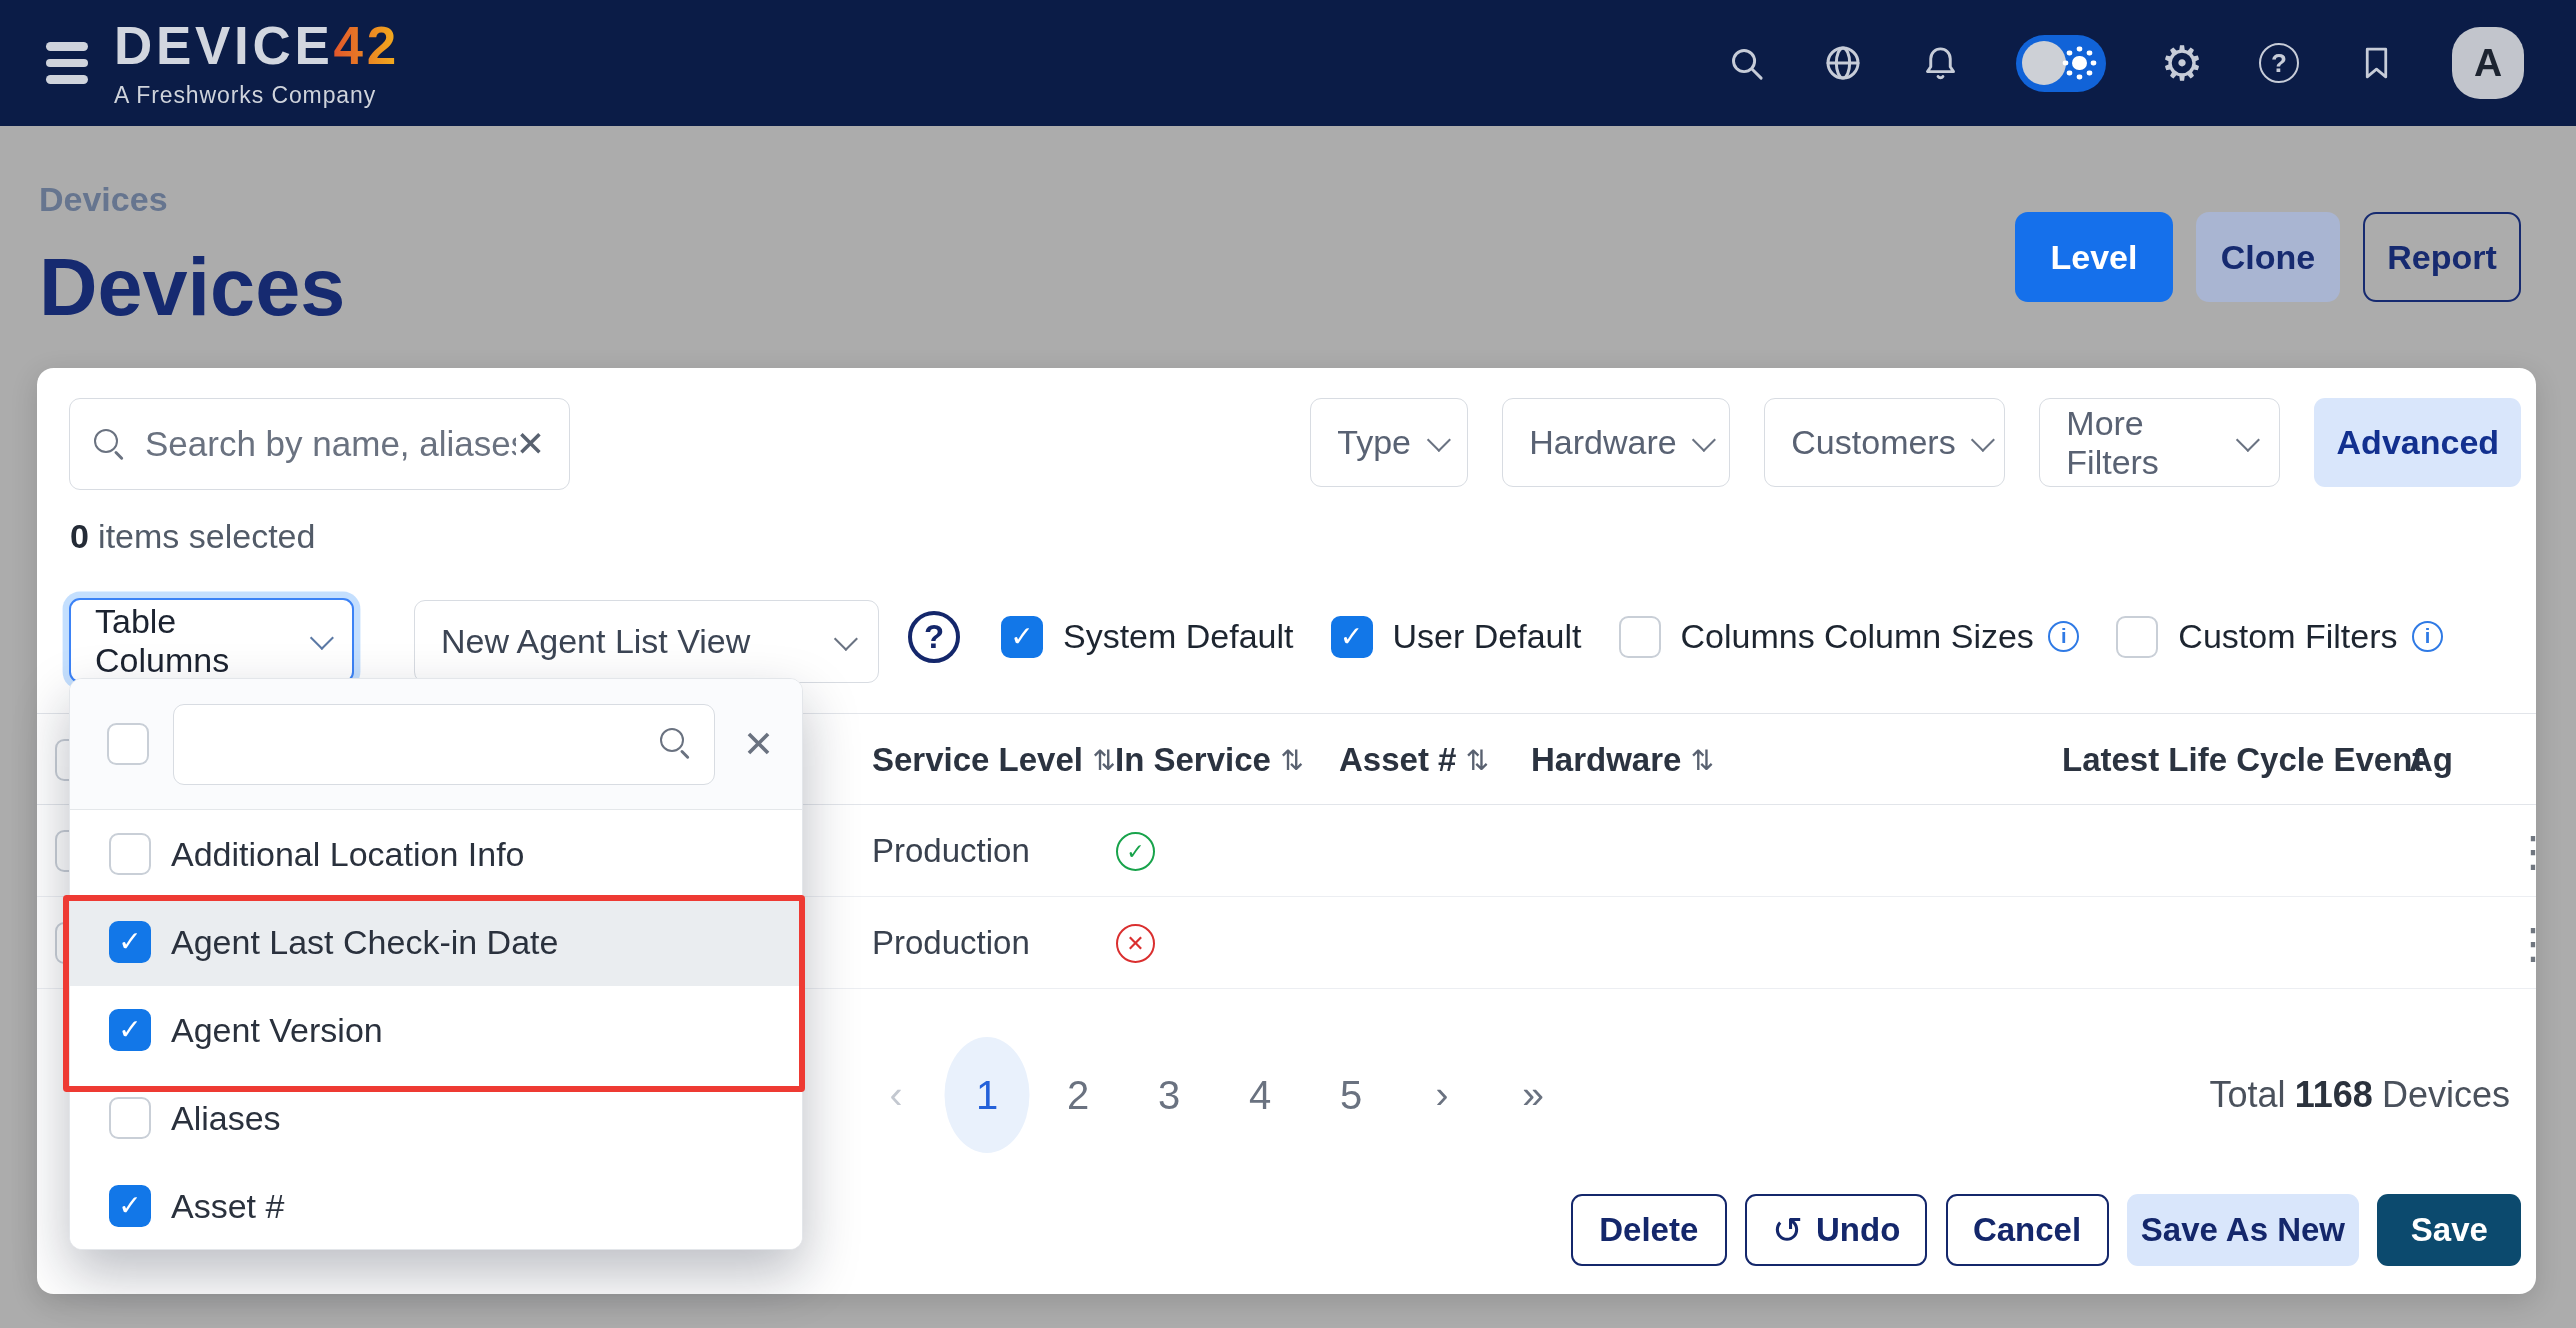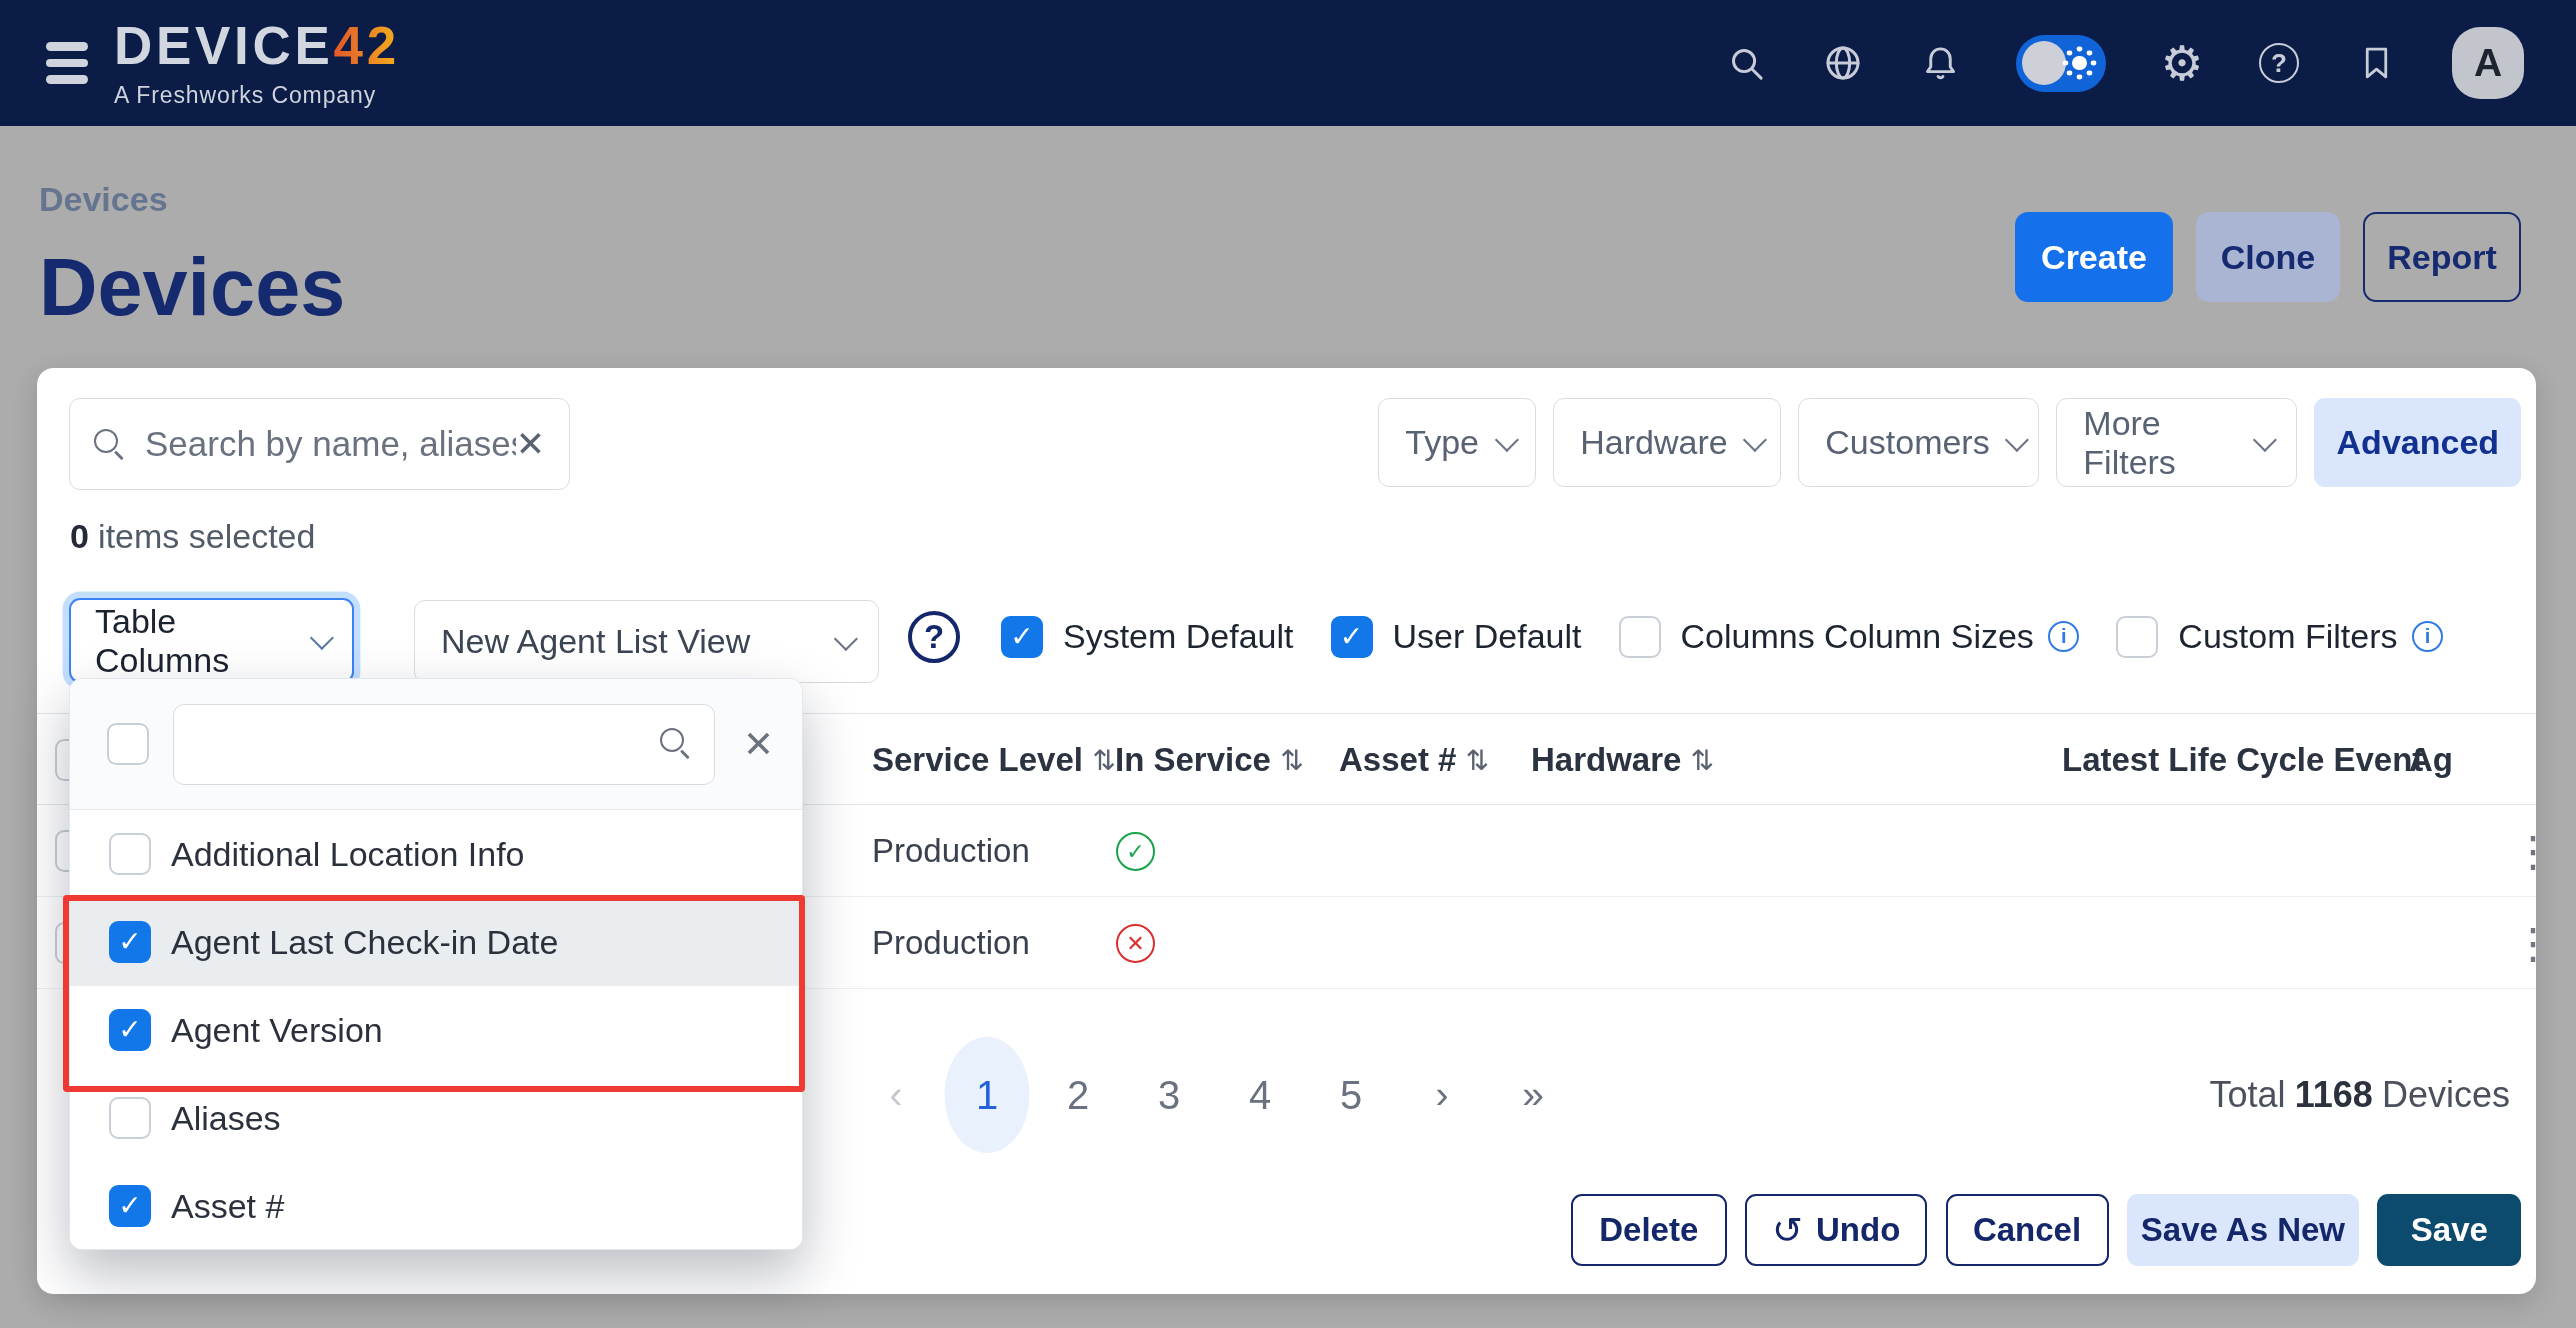--- a/index.html
+++ b/index.html
@@ -46,21 +46,21 @@
   
   .search-box{position:absolute;left:32px;top:30px;width:501px;height:92px;border:1.8px solid #d8dce2;border-radius:11px;display:flex;align-items:center;padding:0 24px;background:#fff;}
   .search-box .mag{flex:none;}
   .mag{width:31px;height:31px;position:relative;display:inline-block;}
   .mag::before{content:"";position:absolute;left:0;top:0;width:20px;height:20px;border:2.8px solid #6a7280;border-radius:50%;}
   .mag::after{content:"";position:absolute;left:21px;top:21px;width:11px;height:2.8px;background:#6a7280;transform:rotate(45deg);transform-origin:left center;border-radius:1.8px;}
   .search-box input{border:none;outline:none;flex:1;margin-left:20px;font-size:35px;color:#394150;font-family:inherit;min-width:0;background:transparent;}
   .search-box input::placeholder{color:#6a7280;}
   .xicon{font-size:35px;color:#596270;cursor:pointer;line-height:1;}
 
-  .filters{position:absolute;top:30px;right:14.7px;display:flex;gap:17px;align-items:flex-start;}
+  .filters{position:absolute;top:30px;right:14.7px;display:flex;gap:34px;align-items:flex-start;}
   .filter-sel{height:89px;border:1.8px solid #d8dce2;border-radius:11px;background:#fff;display:flex;align-items:center;justify-content:space-between;padding:0 26px;font-size:34px;color:#596273;cursor:pointer;}
   .f-type{width:158px;}.f-hw{width:228px;}.f-cust{width:241px;}.f-more{width:241px;}
   .chev{width:16.6px;height:16.6px;border-right:2.8px solid #6a7382;border-bottom:2.8px solid #6a7382;transform:rotate(45deg) translateY(-3.7px);flex:none;margin-left:16.6px;}
   .btn-advanced{width:207px;height:89px;background:#d9e6fb;color:#12308f;border-radius:11px;font-size:34px;font-weight:700;display:flex;align-items:center;justify-content:center;cursor:pointer;}
 
   .selected-line{position:absolute;left:33px;top:149px;font-size:34px;color:#525b68;}
   .selected-line b{color:#242b36;margin-right:9.2px;}
 
   
   .tc-select{position:absolute;left:32px;top:230px;width:285px;height:85px;border:2.8px solid #3b82f6;border-radius:11px;background:#fff;display:flex;align-items:center;justify-content:space-between;padding:0 24px;font-size:34px;color:#1c2330;cursor:pointer;box-shadow:0 0 0 6.4px rgba(147,197,253,.55);}
@@ -171,21 +171,21 @@
           <path d="M6 3h12v18l-6-5-6 5z"></path>
         </svg>
     </div>
     <div class="avatar">A</div>
   </div>
 </header>
 
 <div class="breadcrumb">Devices</div>
 <h1 class="page-title">Devices</h1>
 <div class="page-actions">
-  <button class="btn btn-create">Create</button>
+  <button class="btn btn-create">Level</button>
   <button class="btn btn-clone">Clone</button>
   <button class="btn btn-report">Report</button>
 </div>
 
 <section class="card">
 
   <div class="search-box">
     <span class="mag"></span>
     <input placeholder="Search by name, aliases" style="">
     <span class="xicon dj">✕</span>

